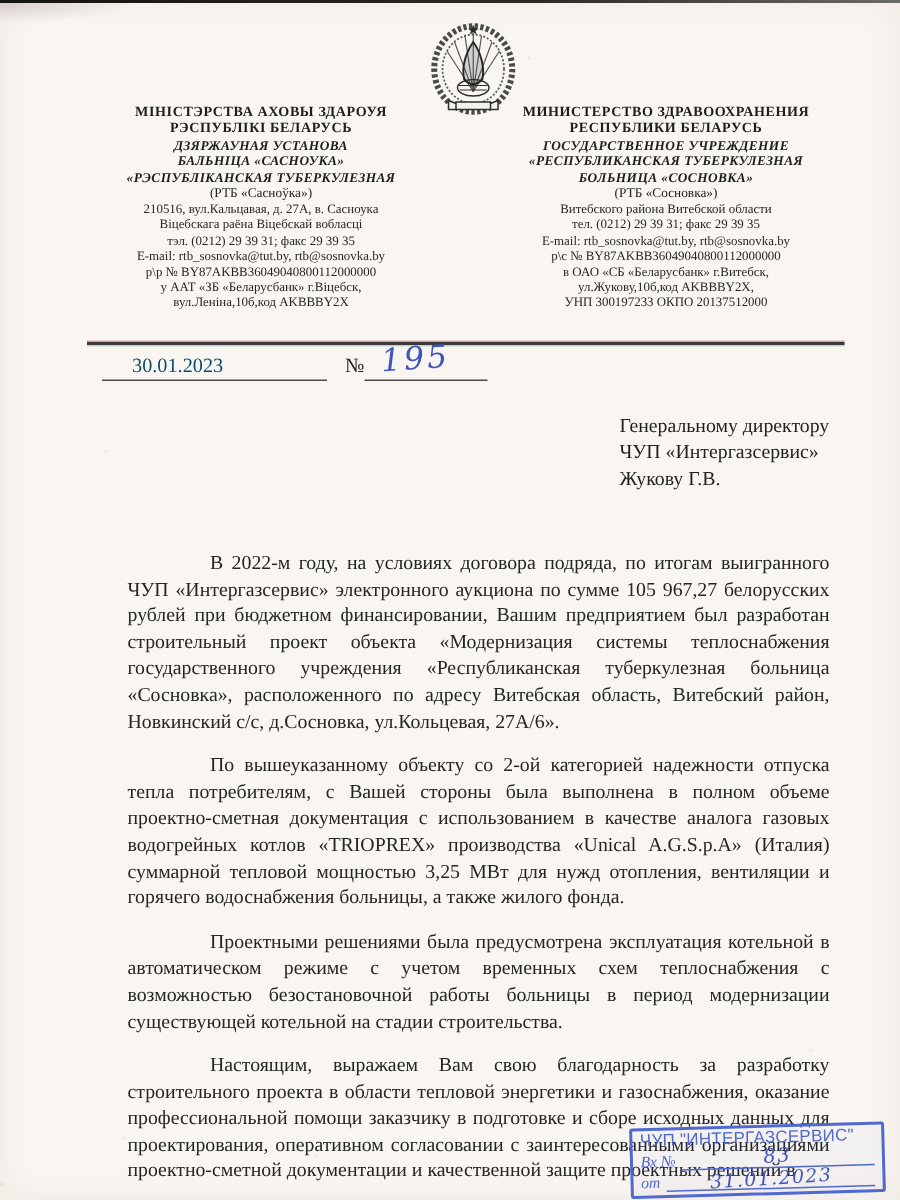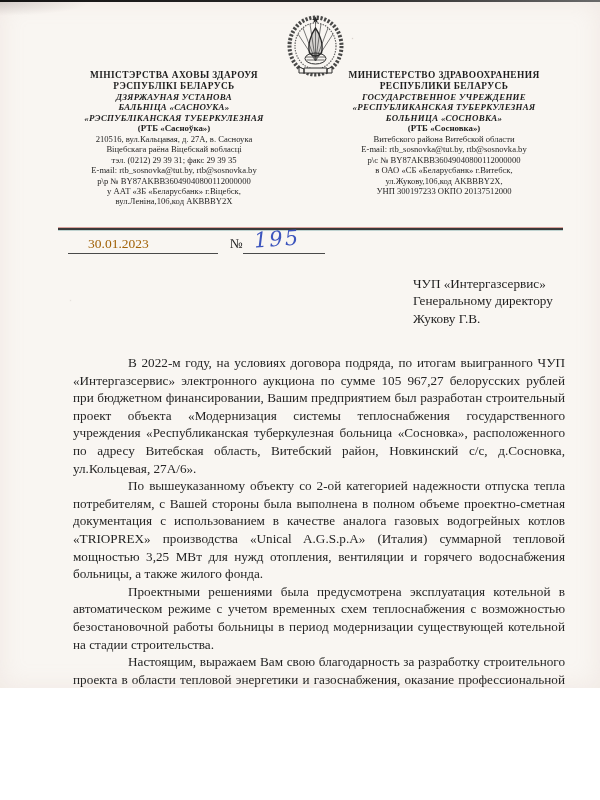--- a/index.html
+++ b/index.html
@@ -1,59 +1,59 @@
 <!DOCTYPE html>
 <html><head>
 <meta charset="utf-8">
 <style>
   * { margin:0; padding:0; box-sizing:border-box; }
   html,body { width:600px; }
   body { font-family:"Liberation Serif", serif; }
   .page {
-    position:relative; width:600px; height:688px; overflow:hidden;
+    position:relative; width:600px; height:800px; overflow:hidden;
     background:#f9f6f2;
     box-shadow: inset 0 0 25px rgba(205,170,160,0.18);
   }
   .top-edge { position:absolute; top:0; left:0; width:600px; height:2px;
     background:linear-gradient(to right,#141414 0%,#2a2a2a 60%,#6a6a6a 100%); }
   .corner-smudge { position:absolute; top:2px; left:0; width:90px; height:14px;
     background:radial-gradient(ellipse at left top, rgba(120,110,110,0.25), transparent 70%); }
   .speckles { position:absolute; top:0; left:0; width:1px; height:1px; background:transparent;
     box-shadow: 120px 745px 1px rgba(190,120,110,.5), 210px 770px 1px rgba(180,140,130,.45),
       300px 762px 1px rgba(150,140,140,.4), 82px 758px 1px rgba(170,150,140,.5),
       1px 789px 2px rgba(200,60,50,.55), 352px 38px 1px rgba(150,140,130,.5),
       540px 700px 1px rgba(190,170,160,.5), 70px 300px 1px rgba(180,170,160,.4); }
 
   .emblem { position:absolute; left:287px; top:15px; width:57px; height:62px; }
 
   .hdr { position:absolute; top:70px; width:252px; text-align:center; color:#1e1e1e; }
   .hdr-left  { left:48px; }
   .hdr-right { left:318px; }
   .h-b  { font-size:9.4px; font-weight:bold; line-height:10.8px; letter-spacing:.4px; }
   .h-bi { font-size:8.9px; font-weight:bold; font-style:italic; line-height:10.6px; letter-spacing:.3px; }
-  .h-bs { font-size:8.9px; font-weight:bold; line-height:10.6px; }
+  .h-bs { font-size:8.9px; font-weight:normal; line-height:10.6px; }
   .h-s  { font-size:8.6px; line-height:10.4px; color:#262626; }
 
   .rule { position:absolute; left:58px; top:228px; width:505px; height:2px;
     background:#3a3a3a; box-shadow:0 -1px 0 rgba(180,60,50,.45), 0 1px 0 rgba(60,130,130,.3); }
 
-  .ref-date { position:absolute; left:88px; top:236px; font-size:13.5px; color:#a16207; }
+  .ref-date { position:absolute; left:88px; top:236px; font-size:13.5px; color:#0c4a6e; }
   .ref-underline-a { position:absolute; left:68px; top:253px; width:150px; height:1px; background:#4a4a4a; }
   .ref-no { position:absolute; left:230px; top:236px; font-size:13.5px; color:#1e1e1e; }
   .ref-num-hand { position:absolute; left:254px; top:227px; font-size:21px;
     font-family:"DejaVu Serif", serif; font-style:italic; color:#3d55bd;
     transform:rotate(-4deg); letter-spacing:2px; }
   .ref-underline-b { position:absolute; left:243px; top:253px; width:82px; height:1px; background:#4a4a4a; }
 
   .recipient { position:absolute; left:413px; top:275px; font-size:13.2px;
     line-height:17.4px; color:#1f1f1f; }
 
   .body-text { position:absolute; left:73px; top:354px; width:492px;
     font-size:13.2px; line-height:17.6px; color:#252525; text-align:justify; }
-  .body-text p { text-indent:55px; margin:0; }
+  .body-text p { text-indent:55px; margin:12px; }
 
   .stamp { position:absolute; left:420px; top:750px; width:170px; height:47px;
     border:2px solid #5069cf; border-radius:2px; transform:rotate(-1.6deg);
     color:#4f68ce; padding:1px 5px 0 5px; background:rgba(90,110,210,0.03); }
   .stamp-org { font-family:"Liberation Sans", sans-serif; font-size:11.3px;
     letter-spacing:.2px; white-space:nowrap; }
   .stamp-row { position:relative; display:flex; align-items:flex-end; height:14px; }
   .stamp-label { font-size:10.5px; font-style:italic; white-space:nowrap; }
   .stamp-line { flex:1; border-bottom:1px solid #5069cf; margin-left:4px; position:relative; text-align:center; }
   .stamp-hand { font-family:"DejaVu Serif", serif; font-style:italic; color:#3d55bd;
@@ -108,38 +108,39 @@
   </div>
 
   <div class="hdr hdr-right">
     <div class="h-b">МИНИСТЕРСТВО  ЗДРАВООХРАНЕНИЯ</div>
     <div class="h-b">РЕСПУБЛИКИ  БЕЛАРУСЬ</div>
     <div class="h-bi">ГОСУДАРСТВЕННОЕ  УЧРЕЖДЕНИЕ</div>
     <div class="h-bi">«РЕСПУБЛИКАНСКАЯ ТУБЕРКУЛЕЗНАЯ</div>
     <div class="h-bi">БОЛЬНИЦА «СОСНОВКА»</div>
     <div class="h-bs">(РТБ «Сосновка»)</div>
     <div class="h-s">Витебского района   Витебской области</div>
+    <div class="h-s">тел. (0212) 29 39 31; факс 29 39 35</div>
     <div class="h-s">E-mail: rtb_sosnovka@tut.by, rtb@sosnovka.by</div>
     <div class="h-s">р\с № BY87AKBB36049040800112000000</div>
     <div class="h-s">в ОАО   «СБ «Беларусбанк» г.Витебск,</div>
     <div class="h-s">ул.Жукову,10б,код AKBBBY2X,</div>
     <div class="h-s">УНП 300197233  ОКПО   20137512000</div>
   </div>
 
   <div class="rule"></div>
 
   <div class="ref-date">30.01.2023</div>
   <div class="ref-underline-a"></div>
   <div class="ref-no">№</div>
   <div class="ref-num-hand">195</div>
   <div class="ref-underline-b"></div>
 
   <div class="recipient">
+    <div>Генеральному директору</div>
     <div>ЧУП «Интергазсервис»</div>
-    <div>Генеральному директору</div>
     <div>Жукову Г.В.</div>
   </div>
 
   <div class="body-text">
     <p>В 2022-м  году, на условиях договора подряда, по итогам выигранного  ЧУП «Интергазсервис» электронного аукциона по сумме 105 967,27 белорусских рублей при бюджетном финансировании, Вашим предприятием был разработан строительный проект объекта «Модернизация системы теплоснабжения государственного учреждения «Республиканская туберкулезная больница «Сосновка», расположенного по адресу Витебская область, Витебский район, Новкинский с/с, д.Сосновка, ул.Кольцевая, 27А/6».</p>
     <p>По вышеуказанному объекту со 2-ой категорией надежности отпуска тепла потребителям, с Вашей стороны была выполнена в полном  объеме проектно-сметная документация с  использованием в качестве аналога  газовых водогрейных котлов «TRIOPREX» производства  «Unical A.G.S.p.A» (Италия) суммарной тепловой мощностью 3,25 МВт для нужд  отопления, вентиляции и горячего водоснабжения больницы, а также жилого фонда.</p>
     <p>Проектными решениями была предусмотрена эксплуатация котельной в автоматическом режиме с учетом временных схем теплоснабжения с возможностью безостановочной работы больницы в период модернизации существующей котельной на стадии строительства.</p>
     <p>Настоящим, выражаем Вам свою благодарность за разработку строительного проекта в области тепловой энергетики и газоснабжения, оказание профессиональной помощи заказчику в подготовке  и сборе исходных данных для проектирования, оперативном согласовании с заинтересованными организациями проектно-сметной  документации и  качественной защите проектных решений в</p>
   </div>
 

